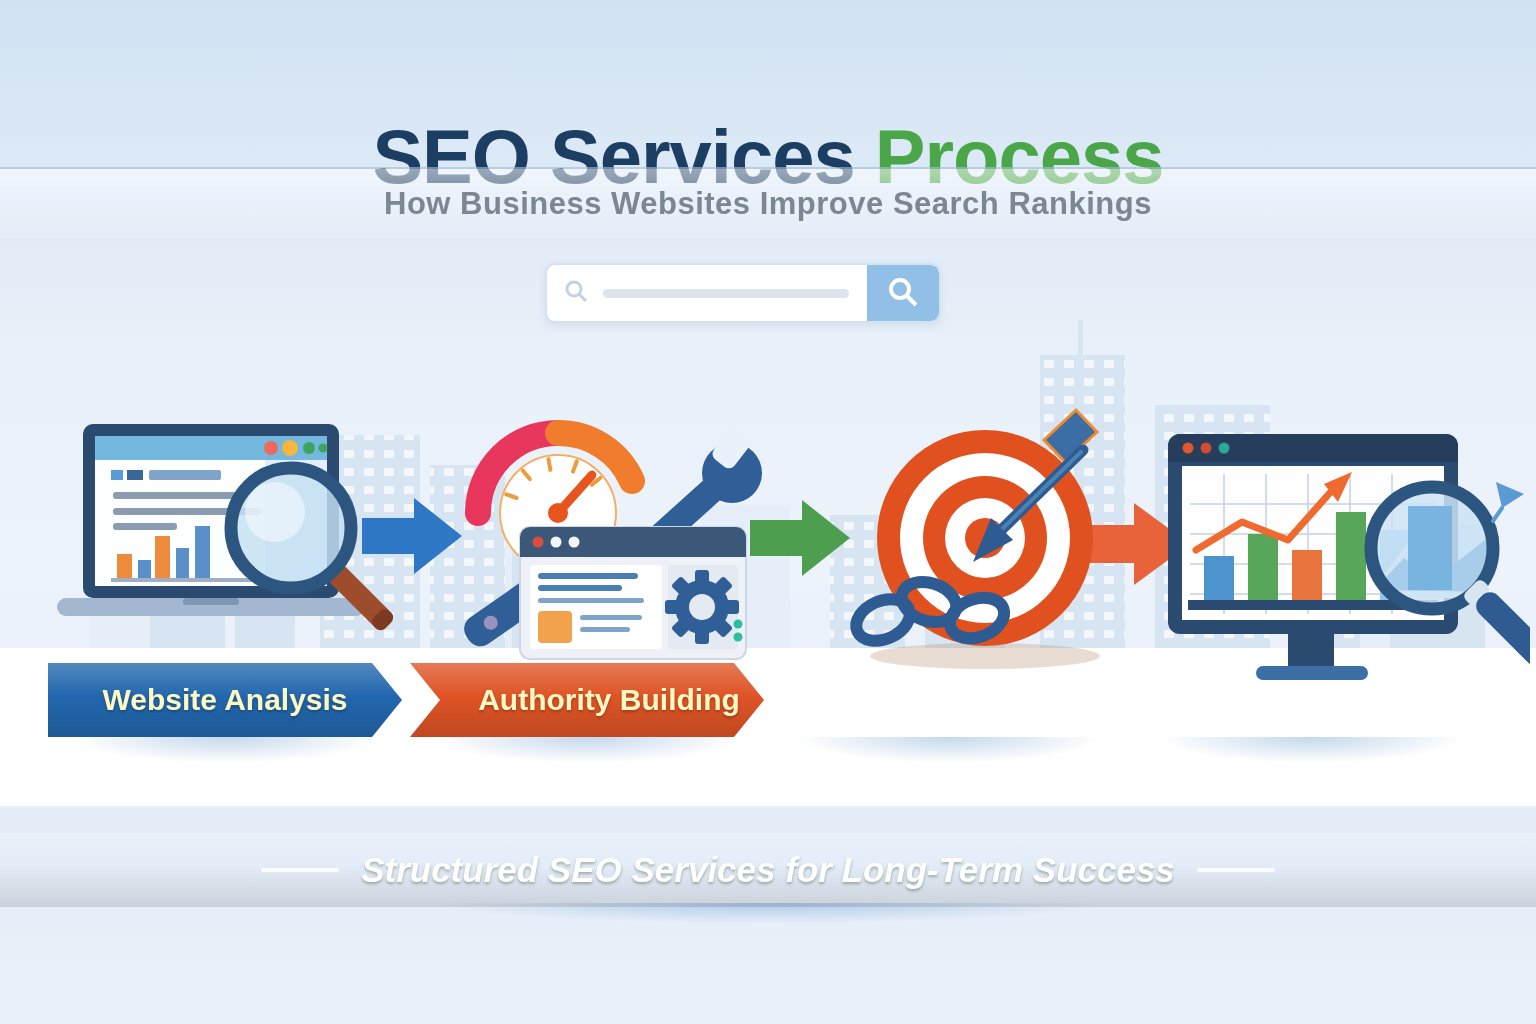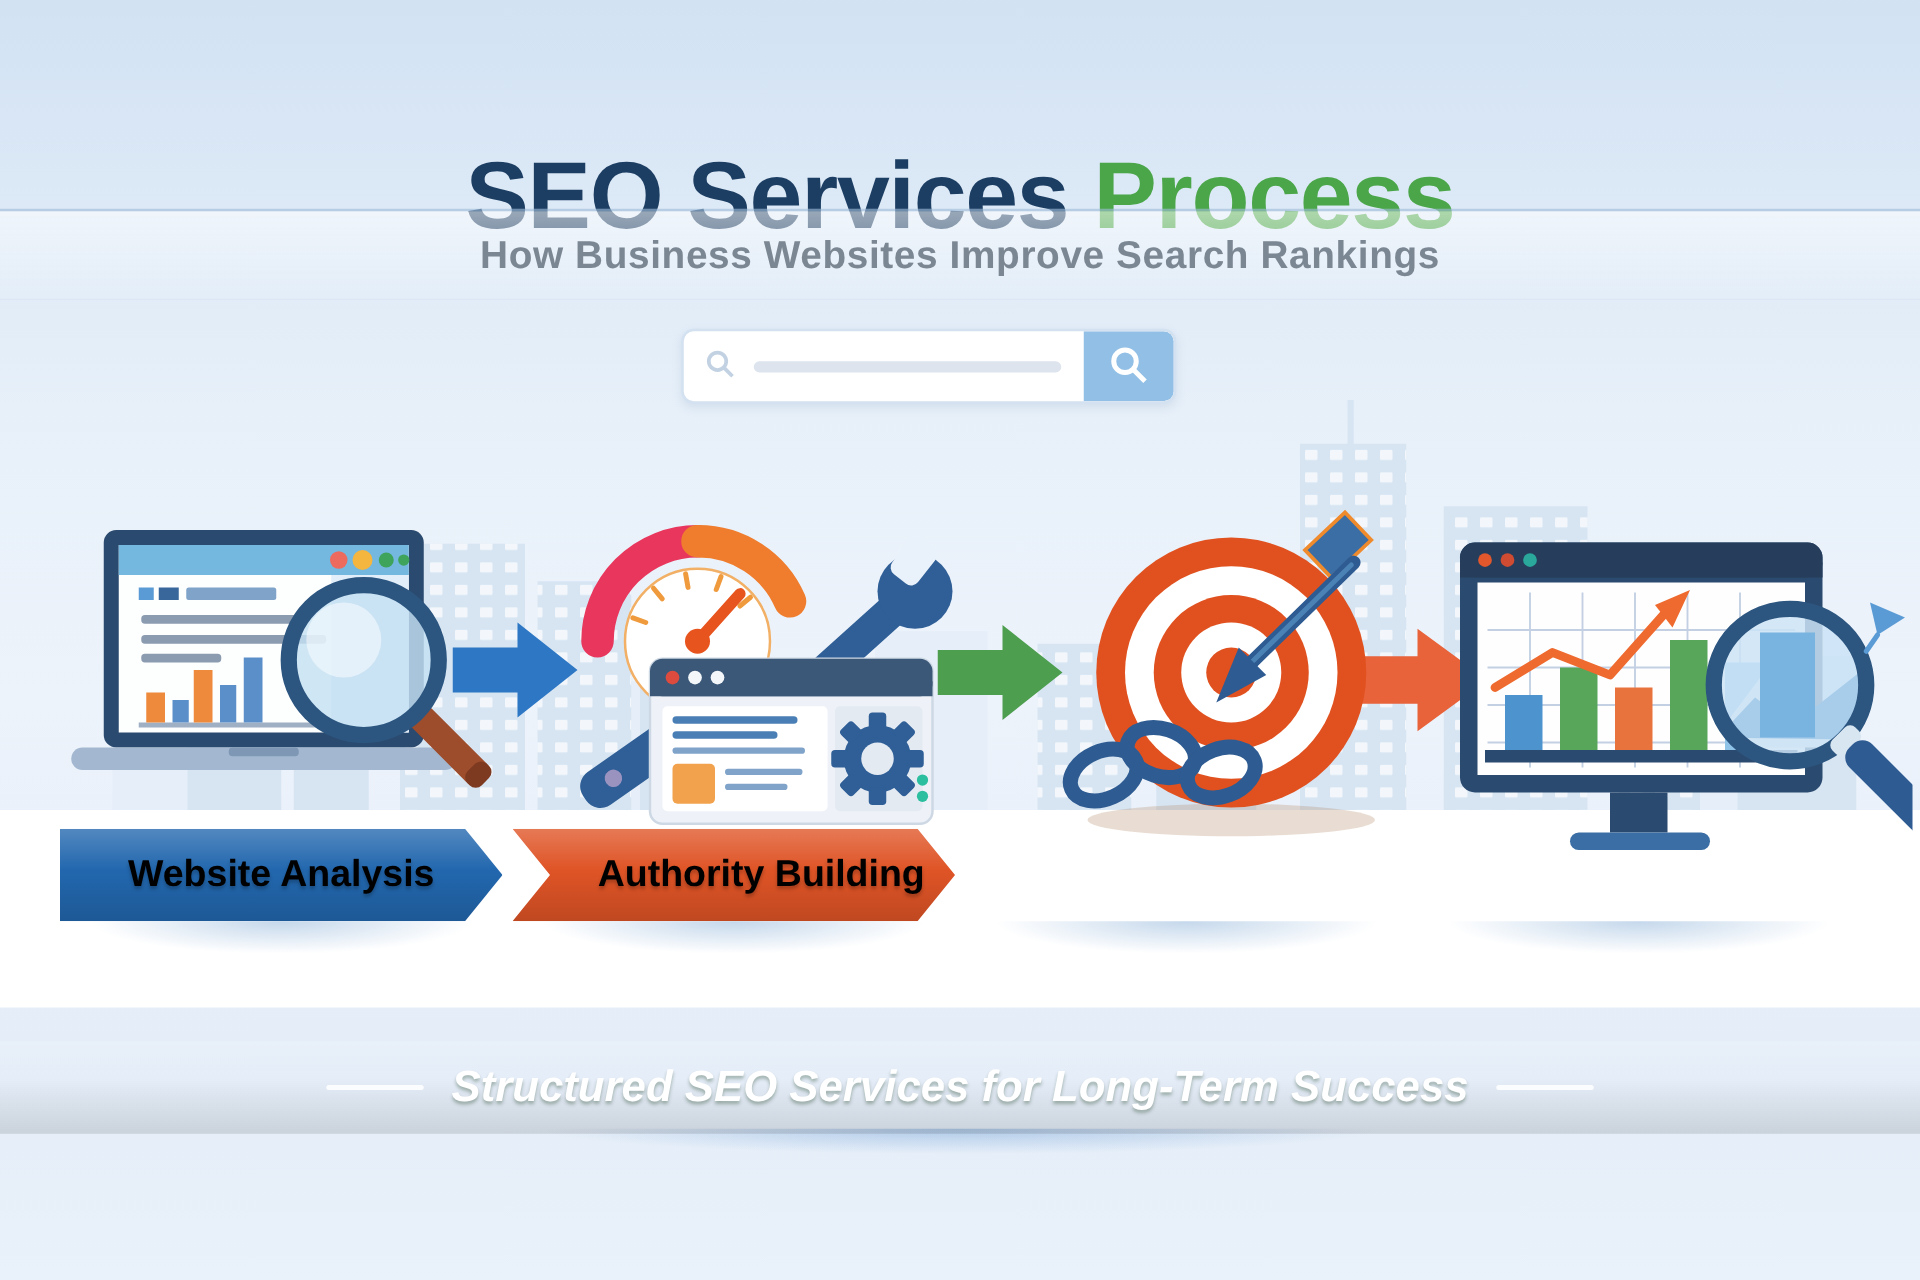--- a/index.html
+++ b/index.html
@@ -38,21 +38,21 @@
   .banner-shadows{position:absolute;top:737px;left:48px;width:1440px;height:36px;display:flex;gap:8px;z-index:3;}
   .banner-shadows div{flex:1;background:radial-gradient(60% 100% at 50% 0,rgba(148,183,219,.55),rgba(148,183,219,0) 72%);}
   .banners{position:absolute;top:663px;left:48px;width:1440px;height:74px;display:flex;gap:8px;z-index:6;}
   .banner{width:354px;height:74px;position:relative;display:flex;align-items:center;justify-content:center;
     filter:drop-shadow(0 2px 2px rgba(60,90,130,.25));}
   .banner::after{content:"";position:absolute;inset:0;
     background:linear-gradient(180deg,rgba(255,255,255,.22),rgba(255,255,255,0) 45%,rgba(0,0,0,.14));}
   .b-first{clip-path:polygon(0 0,324px 0,354px 37px,324px 74px,0 74px);}
   .b-mid{clip-path:polygon(0 0,324px 0,354px 37px,324px 74px,0 74px,30px 37px);padding-left:22px;}
   .b-last{clip-path:polygon(0 0,354px 0,354px 74px,0 74px,30px 37px);padding-left:22px;}
-  .banner-label{position:relative;z-index:1;color:#000000;font-size:30px;font-weight:bold;
+  .banner-label{position:relative;z-index:1;color:#fef9c3;font-size:30px;font-weight:bold;
     text-shadow:0 2px 3px rgba(0,0,0,.25);white-space:nowrap;}
 
   
   .step-icon{position:absolute;z-index:4;}
   .flow-arrow{position:absolute;z-index:3;}
 
   
   .ribbon{position:absolute;top:833px;left:0;width:100%;height:74px;z-index:5;
     background:linear-gradient(90deg,#e3edе4 0%,#e3ede4 1%,#8db48e 7%,#468549 20%,#376f3e 50%,#468549 80%,#8db48e 93%,#e3ede4 99%);
     display:flex;align-items:center;justify-content:center;gap:22px;}

